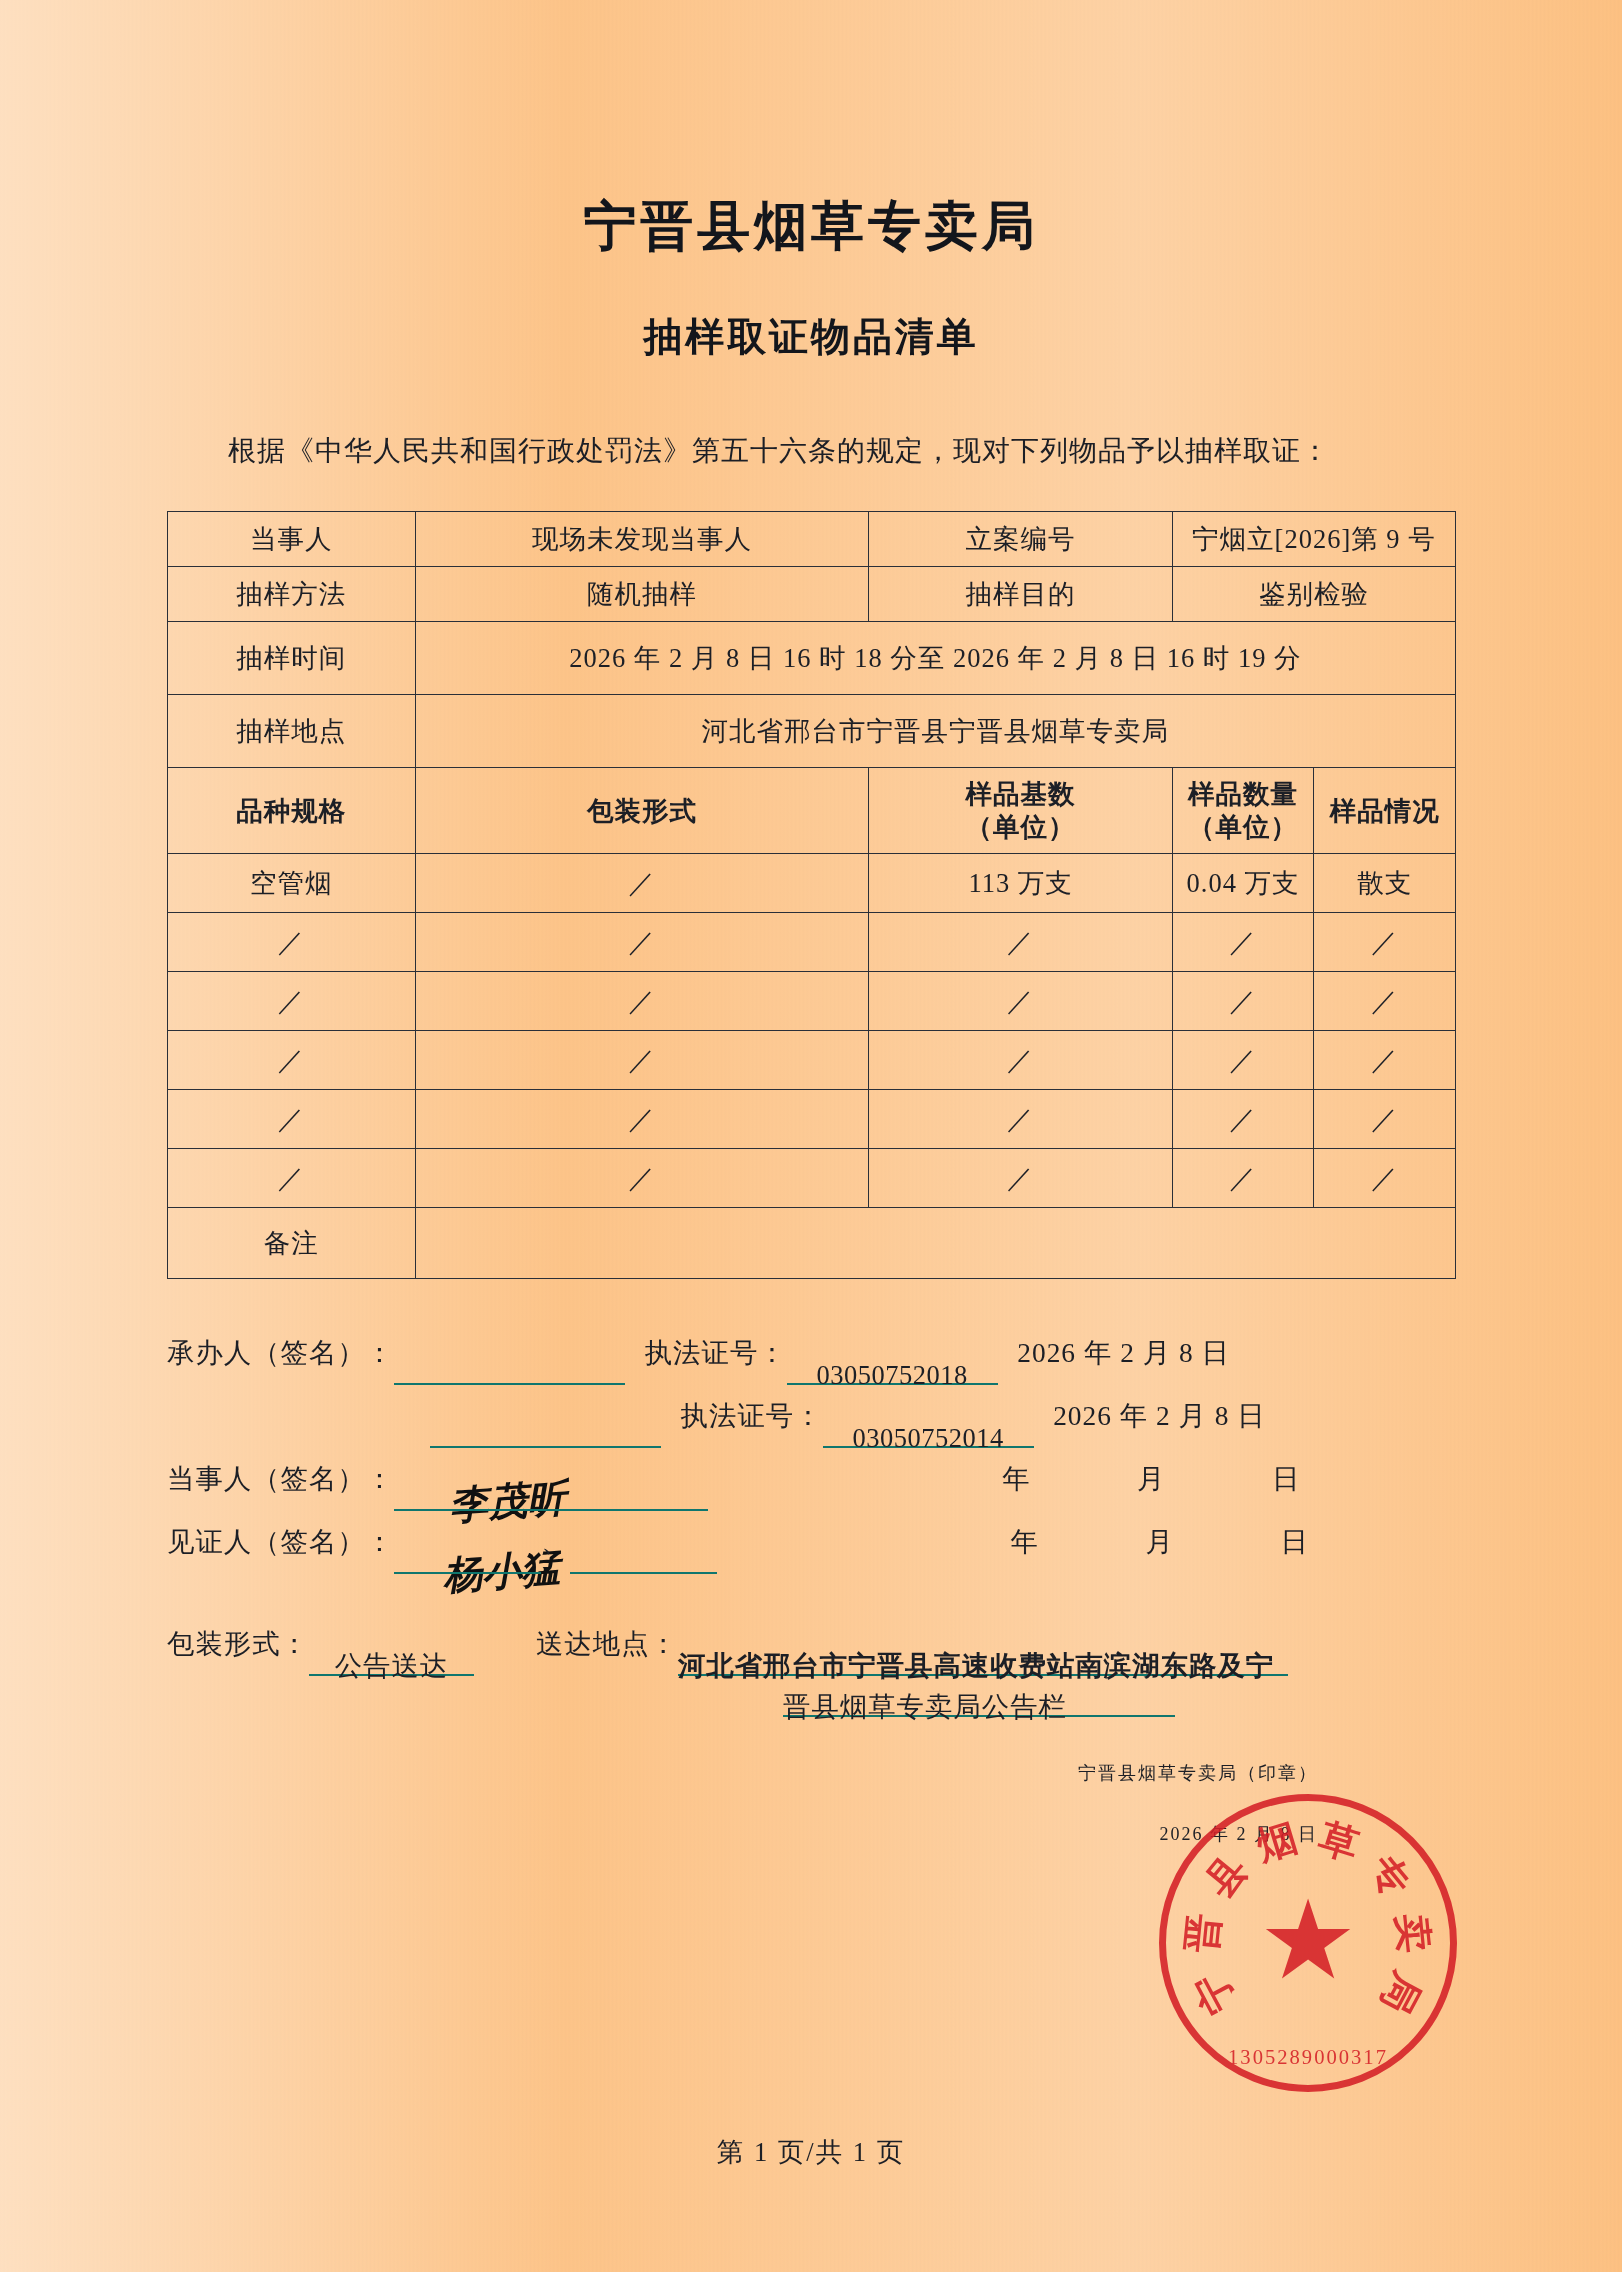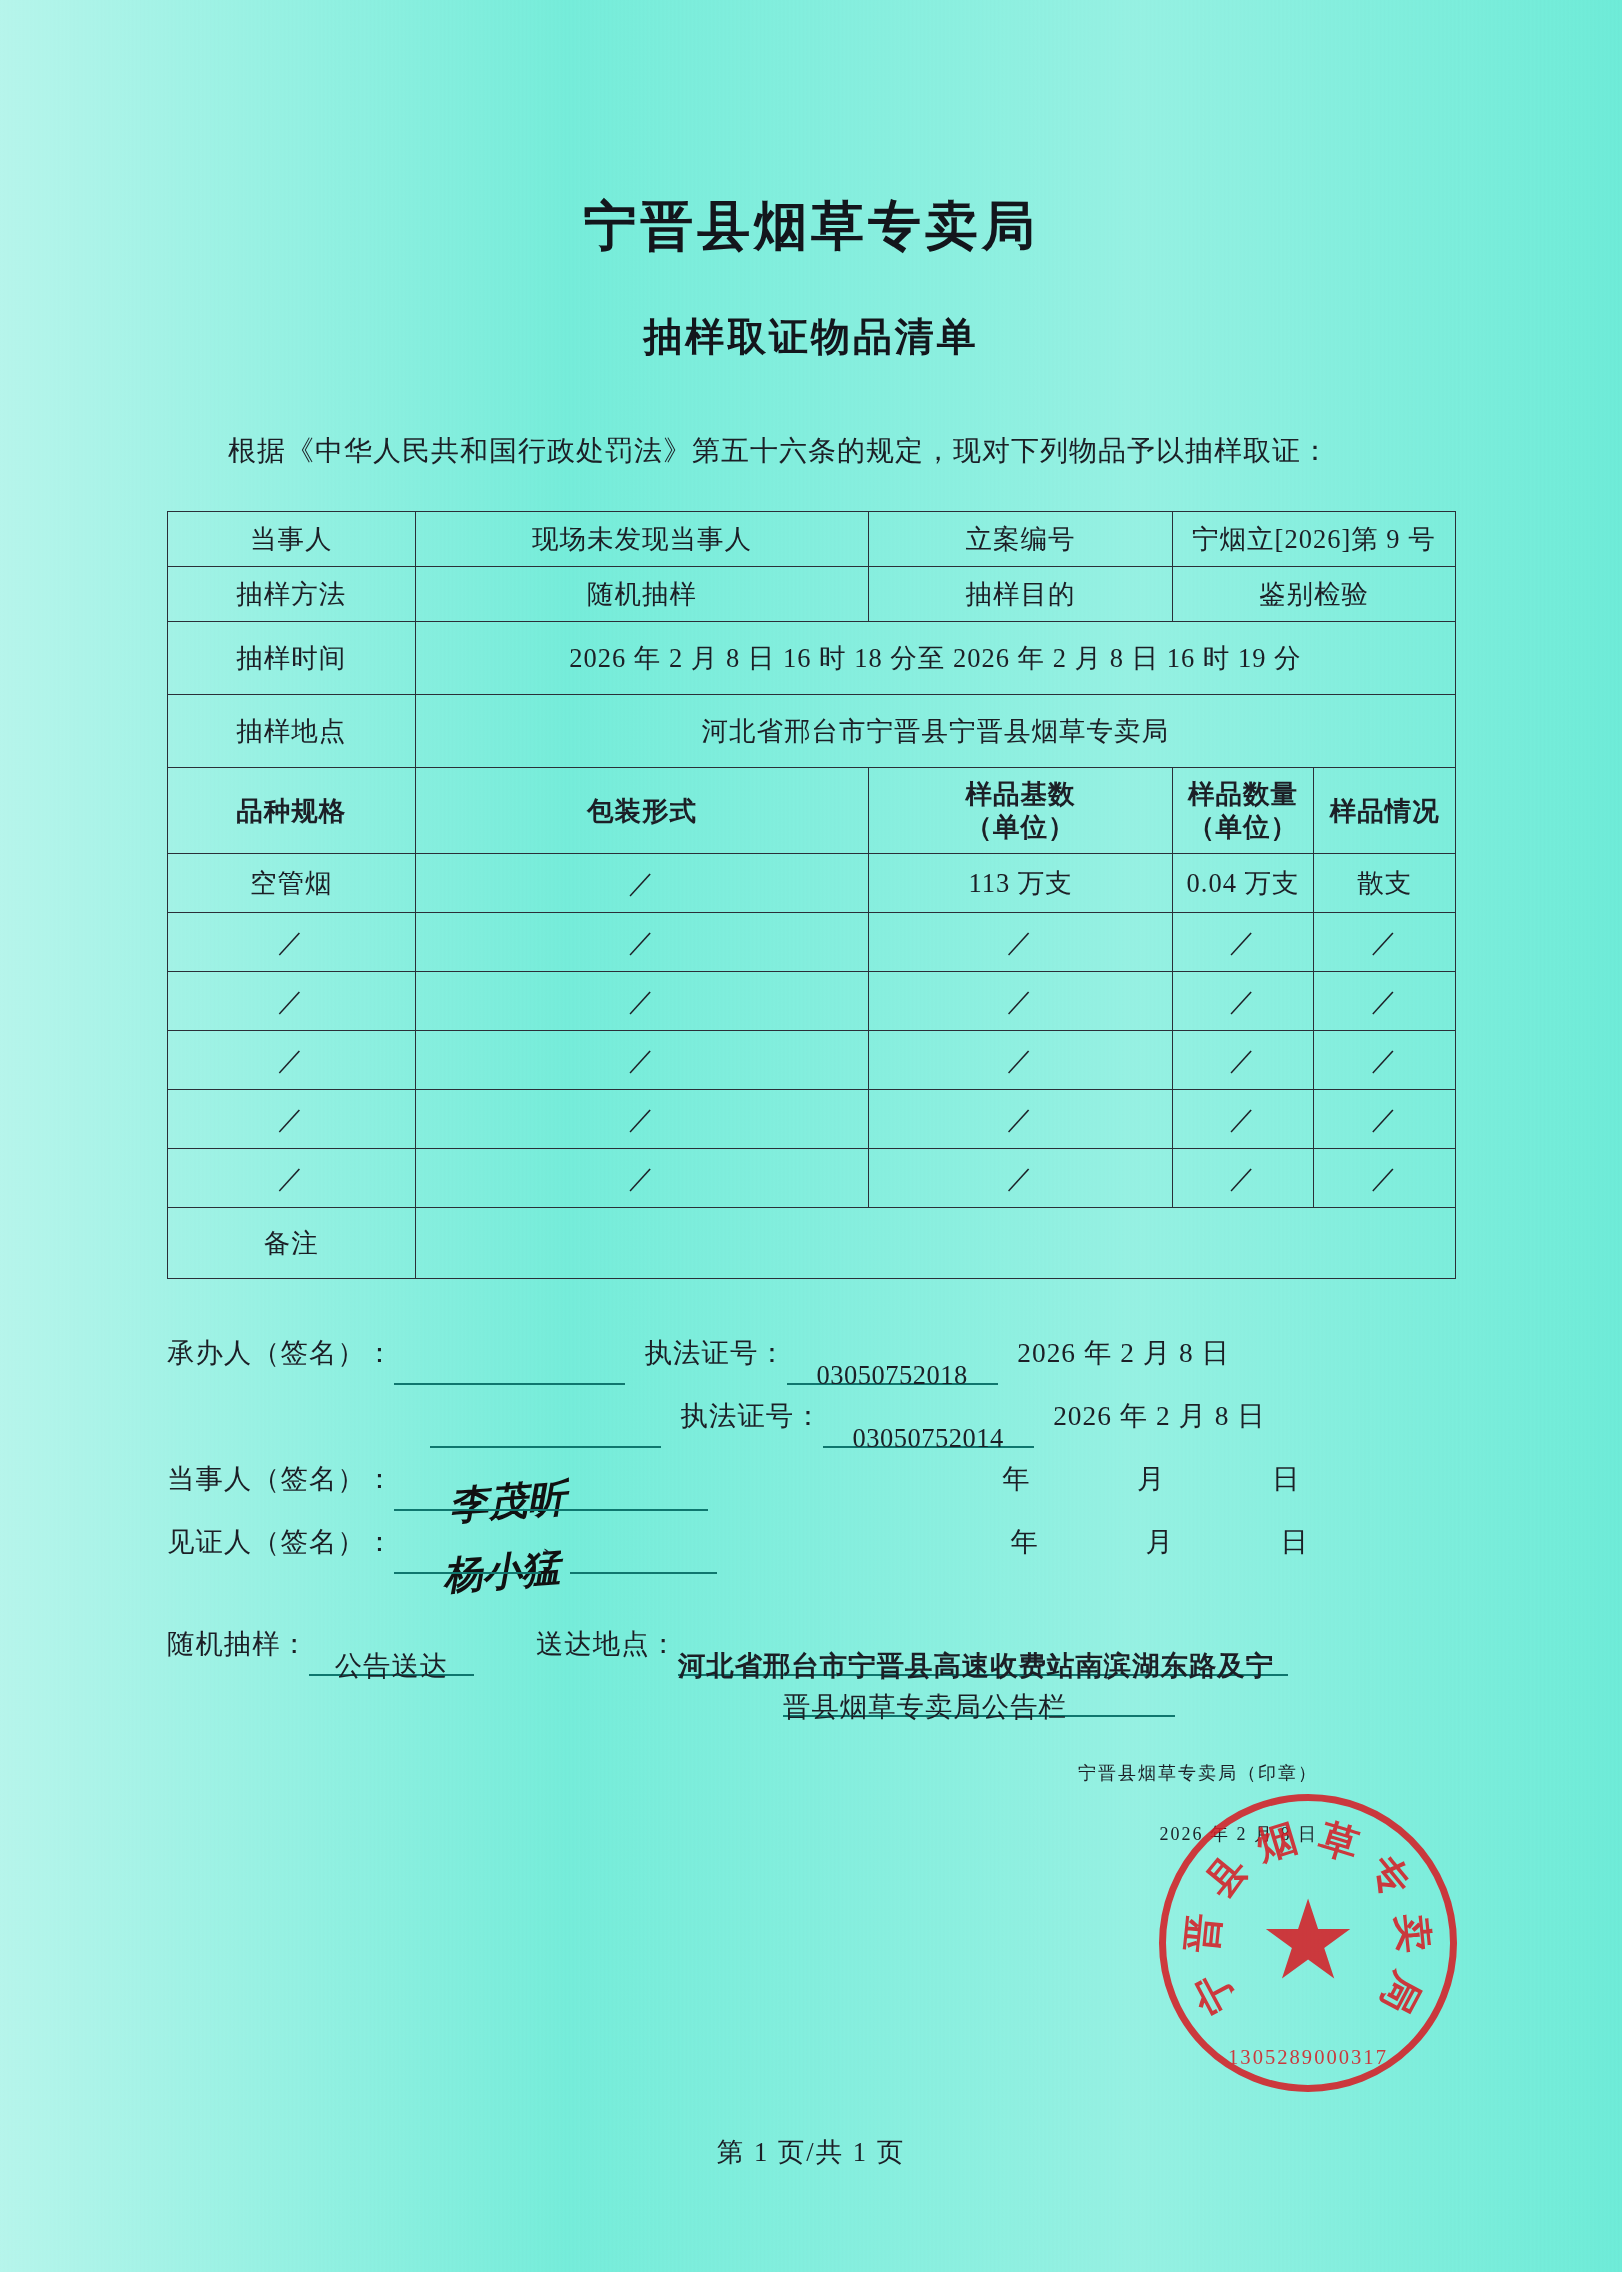--- a/index.html
+++ b/index.html
@@ -7,21 +7,21 @@
     padding: 0;
     background: #dfe5ec;
   }
   body {
     font-family: "Liberation Serif", "DejaVu Serif", serif;
   }
   .page {
     position: relative;
     width: 1622px;
     height: 2273px;
-    background: #5eead4;
+    background: #fdba74;
     overflow: hidden;
   }
   
   .page::before {
     content: "";
     position: absolute;
     inset: 0;
     background:
       linear-gradient(90deg, rgba(255,255,255,0.55) 0%, rgba(255,255,255,0.15) 35%, rgba(255,255,255,0.35) 70%, rgba(255,255,255,0.1) 100%),
       repeating-linear-gradient(90deg, rgba(0,0,0,0.012) 0px, rgba(0,0,0,0) 2px, rgba(0,0,0,0.012) 3.9px);
@@ -328,21 +328,21 @@
         <span class="sig-label">见证人（签名）：</span>
         <span class="fill w-wit"></span>
         <span>、</span>
         <span class="fill w-wit"></span>
         <span class="date-txt ymd" style="margin-left:294px;">年　　月　　日</span>
       </div>
     </div>
 
     <div class="delivery">
       <div class="sig-row">
-        <span>随机抽样：</span>
+        <span>包装形式：</span>
         <span class="fill w-mode">公告送达</span>
         <span style="margin-left:62px;">送达地点：</span>
         <span class="fill w-addr1" style="width:610px;font-weight:bold;">河北省邢台市宁晋县高速收费站南滨湖东路及宁</span>
       </div>
       <div class="sig-row delivery-line2">
         <span class="fill w-addr2">晋县烟草专卖局公告栏</span>
       </div>
     </div>
 
     <div class="closing">

